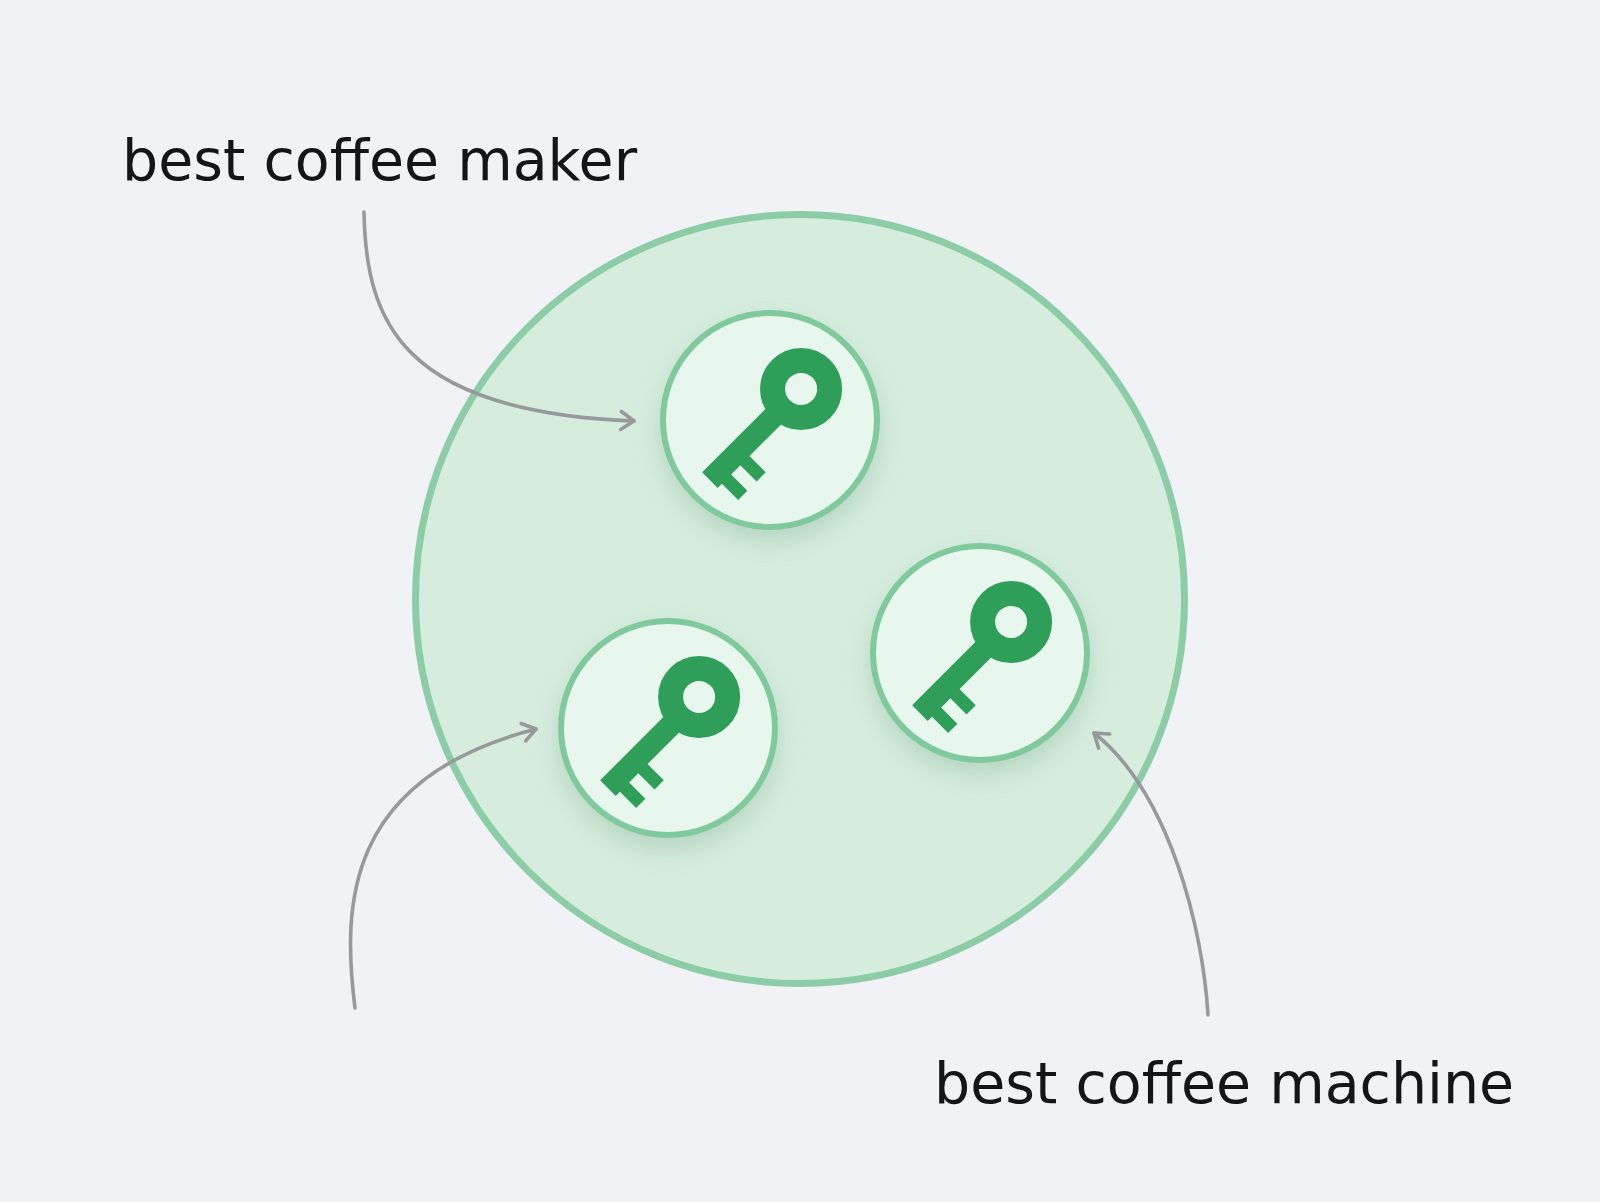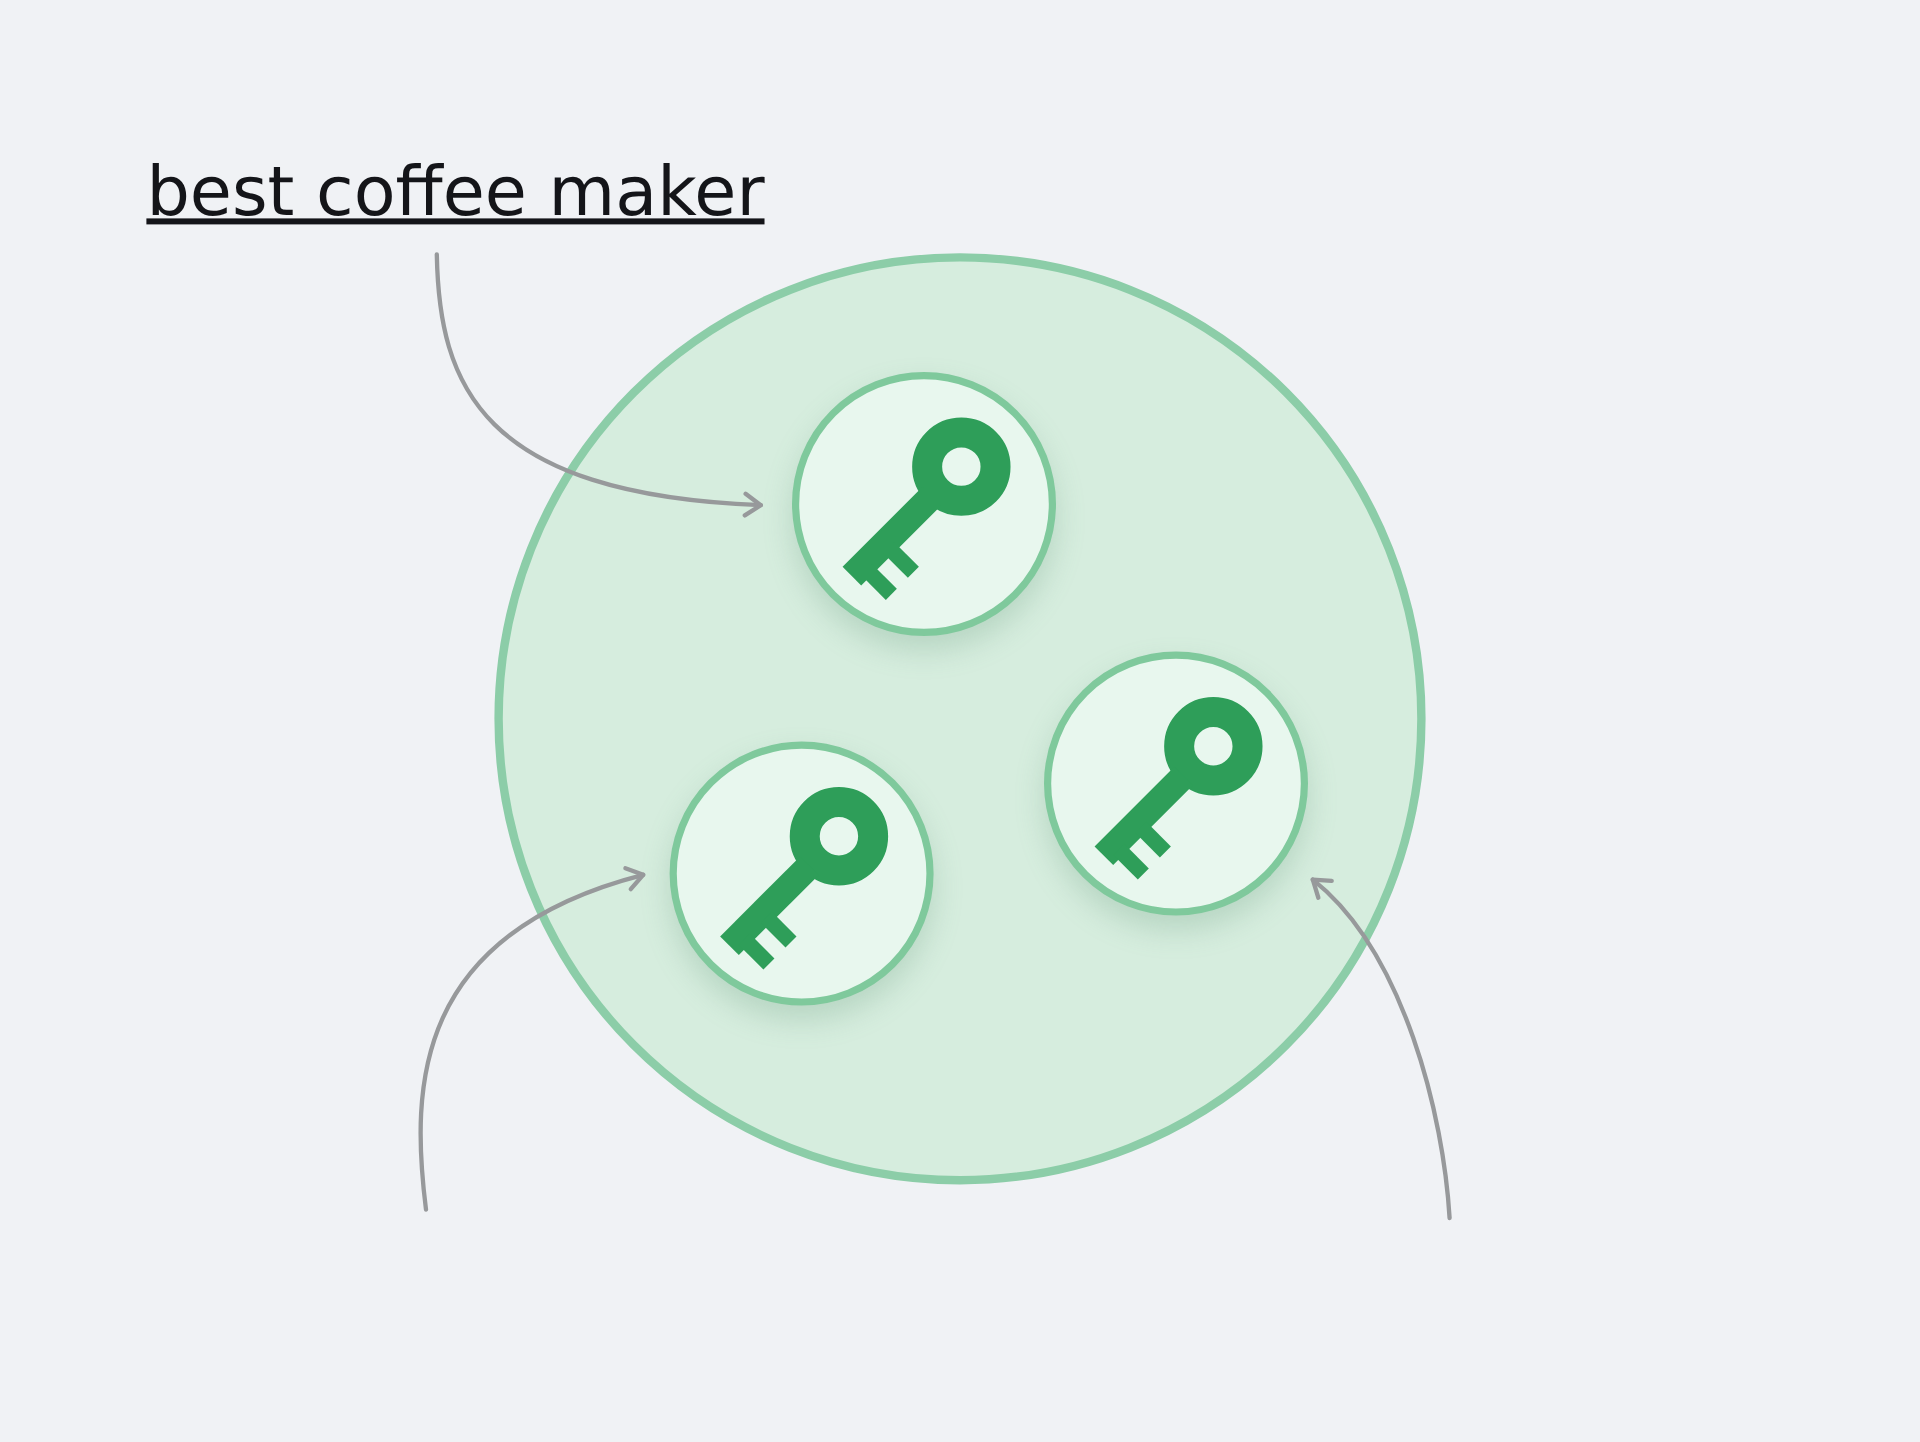--- a/index.html
+++ b/index.html
@@ -69,21 +69,20 @@
     stroke-linecap: round;
     stroke-linejoin: round;
   }
   .diagram-label {
     position: absolute;
     font-size: 57px;
     line-height: 1.2;
     letter-spacing: 0px;
     color: var(--label-text);
     white-space: nowrap;
-    text-decoration: underline;
   }
   #label-best-coffee-maker   { left: 122px; top: 126px; }
   #label-top-coffee-maker    { left: 121px; top: 1049px; }
   #label-best-coffee-machine { left: 934px; top: 1049px; }
 </style>
 </head>
 <body>
 
 <div class="stage">
 
@@ -129,14 +128,15 @@
       </marker>
     </defs>
     <path class="arrow-path" d="M 364 212 C 366 320, 400 412, 634 421" marker-end="url(#arrowhead)"></path>
     <path class="arrow-path" d="M 355 1008 C 342 905, 345 778, 536 729" marker-end="url(#arrowhead)"></path>
     <path class="arrow-path" d="M 1208 1015 C 1203 930, 1170 793, 1094 733" marker-end="url(#arrowhead)"></path>
   </svg>
 
   <div class="diagram-label" id="label-best-coffee-maker">best coffee maker</div>
 
 
+  <div class="diagram-label" id="label-best-coffee-machine">best coffee machine</div>
 
 </div>
 
 </body></html>

